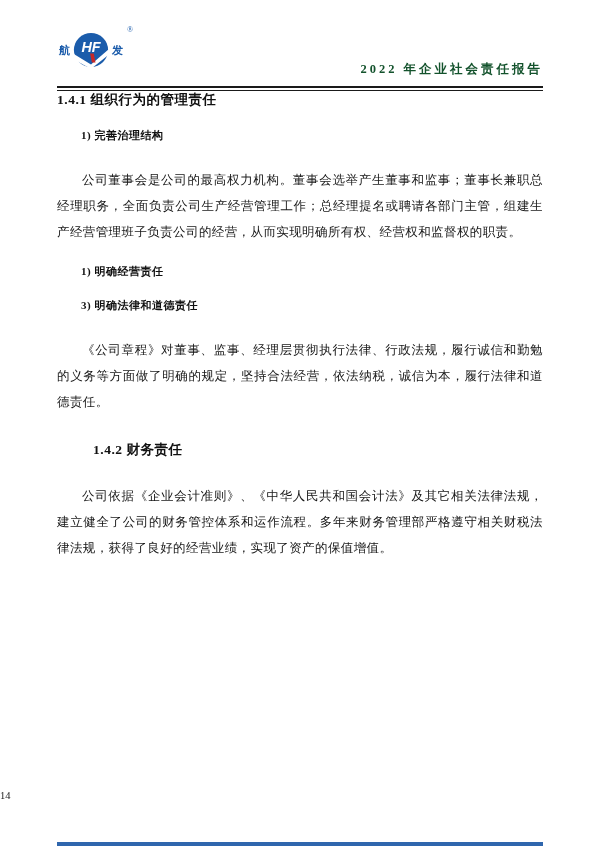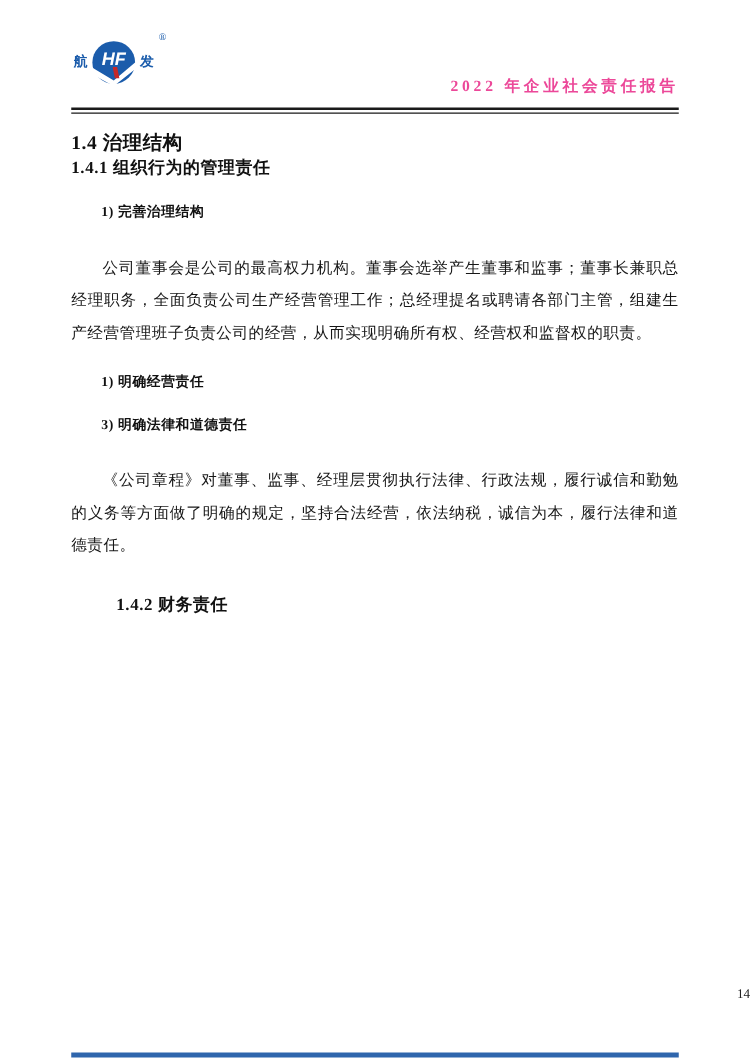--- a/index.html
+++ b/index.html
@@ -43,21 +43,21 @@
     margin-top: -6px;
     margin-left: 1px;
   }
   .report-title {
     position: absolute;
     right: 0;
     bottom: 8px;
     font-weight: bold;
     font-size: 12.5px;
     letter-spacing: 3px;
-    color: #ec4899;
+    color: #14532d;
     white-space: nowrap;
   }
   .double-rule {
     height: 5px;
     border-top: 2px solid #1a1a1a;
     border-bottom: 1.5px solid #1a1a1a;
   }
 
   
   .h1 {
@@ -92,21 +92,21 @@
     letter-spacing: 0.4px;
   }
   .para + .para { margin-top: 0; }
 
   
   .page-number {
     position: absolute;
     left: 0;
     right: 0;
     bottom: 47px;
-    text-align: right;
+    text-align: left;
     font-size: 10.5px;
     color: #222222;
   }
   .footer-bar {
     position: absolute;
     left: 57px;
     right: 57px;
     bottom: 2px;
     height: 4px;
     background: #2f66ad;
@@ -129,30 +129,30 @@
         </svg>
       </span>
       <span class="logo-char">发</span>
       <span class="logo-reg">®</span>
     </div>
     <div class="report-title">2022 年企业社会责任报告</div>
   </div>
 
   <div class="double-rule"></div>
 
-  <div class="h1">1.4 治理结构</div>
 
   <div class="h2">1.4.1 组织行为的管理责任</div>
 
   <div class="h3">1) 完善治理结构</div>
   <p class="para">公司董事会是公司的最高权力机构。董事会选举产生董事和监事；董事长兼职总经理职务，全面负责公司生产经营管理工作；总经理提名或聘请各部门主管，组建生产经营管理班子负责公司的经营，从而实现明确所有权、经营权和监督权的职责。</p>
 
   <div class="h3">1) 明确经营责任</div>
 
   <div class="h3">3) 明确法律和道德责任</div>
   <p class="para">《公司章程》对董事、监事、经理层贯彻执行法律、行政法规，履行诚信和勤勉的义务等方面做了明确的规定，坚持合法经营，依法纳税，诚信为本，履行法律和道德责任。</p>
 
   <div class="h2 h2-fin">1.4.2 财务责任</div>
+  <p class="para">公司依据《企业会计准则》、《中华人民共和国会计法》及其它相关法律法规，建立健全了公司的财务管控体系和运作流程。多年来财务管理部严格遵守相关财税法律法规，获得了良好的经营业绩，实现了资产的保值增值。</p>
 
   <div class="page-number">14</div>
   <div class="footer-bar"></div>
 
 </div>
 
 </body></html>

